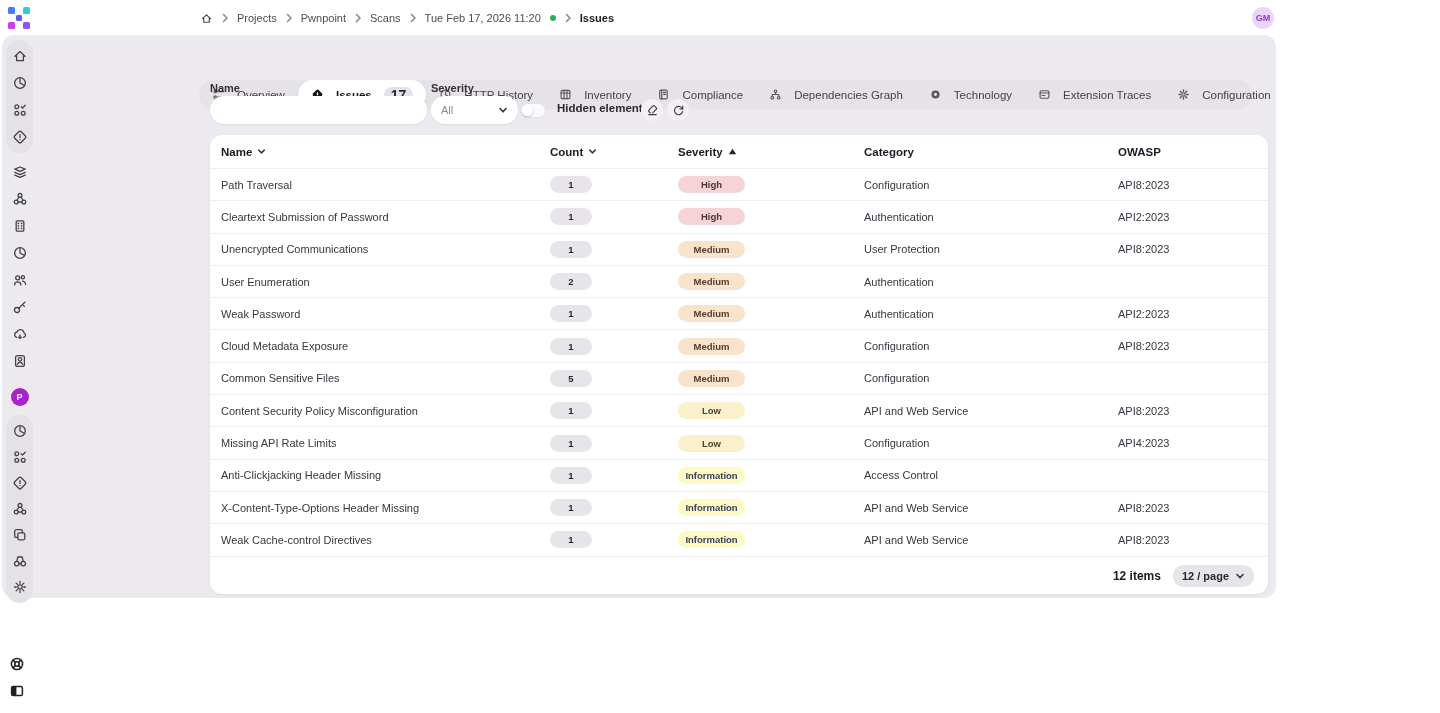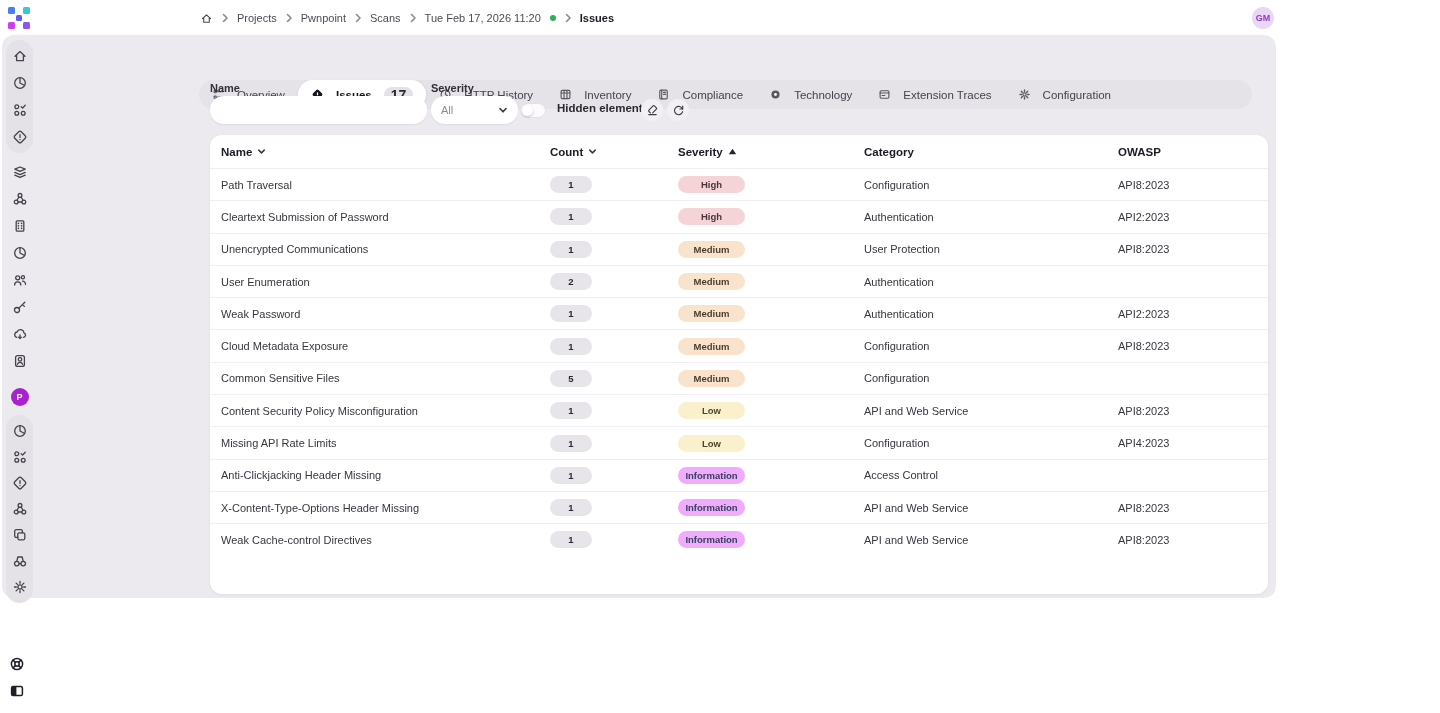--- a/index.html
+++ b/index.html
@@ -77,21 +77,21 @@
   .th svg { width:11px; height:11px; }
   .sort-chev { stroke:#3a3742; fill:none; stroke-width:1.6; stroke-linecap:round; stroke-linejoin:round; }
   .tbody .trow { height:32.3px; border-top:1px solid #f0eef3; font-size:11px; color:#38353f; cursor:pointer; }
   .count-pill { display:inline-block; min-width:42px; height:17px; line-height:17px; border-radius:9px;
                 background:#e7e4ea; color:#2b2830; font-size:9.5px; font-weight:bold; text-align:center; }
   .sev-badge { display:inline-block; width:67px; height:17px; line-height:17px; border-radius:9px;
                font-size:9.5px; font-weight:bold; text-align:center; }
   .sev-high        { background:#f6d3d7; color:#4a3538; }
   .sev-medium      { background:#fae3cd; color:#4d3f2d; }
   .sev-low         { background:#faf1cc; color:#4c472c; }
-  .sev-information { background:#f0abfc; color:#344264; }
+  .sev-information { background:#fef9c3; color:#344264; }
   .tfoot { position:absolute; left:0; right:0; bottom:0; height:38px; border-top:1px solid #f0eef3; display:flex;
            align-items:center; justify-content:flex-end; gap:12px; padding-right:14px; }
   .items-count { font-size:12px; font-weight:bold; color:#1d1a23; }
   .page-size { height:22px; background:#e7e4ea; border-radius:11px; padding:0 9px; display:flex; align-items:center;
                gap:6px; font-size:11px; font-weight:bold; color:#2b2830; cursor:pointer; }
   .page-size svg { width:10px; height:10px; stroke:#3a3742; fill:none; stroke-width:1.6; stroke-linecap:round; stroke-linejoin:round; }
 </style>
 </head>
 <body>
 
@@ -278,20 +278,29 @@
     </div>
     <div class="tab">
       <svg class="tic" viewBox="0 0 16 16">
           <rect x="3.4" y="2.6" width="9.2" height="10.8" rx="1.4"></rect>
           <path d="M5.8 2.6 v10.8 M8 5.4 h2.6 M8 7.8 h2.6"></path>
         </svg>
       <span>Compliance</span>
     </div>
     <div class="tab">
       <svg class="tic" viewBox="0 0 16 16">
+          <circle cx="8" cy="4" r="1.6"></circle>
+          <circle cx="4" cy="12" r="1.6"></circle>
+          <circle cx="12" cy="12" r="1.6"></circle>
+          <path d="M8 5.6 V8 M8 8 H4 v2.4 M8 8 h4 v2.4"></path>
+        </svg>
+      <span>Dependencies Graph</span>
+    </div>
+    <div class="tab">
+      <svg class="tic" viewBox="0 0 16 16">
           <circle cx="8" cy="8" r="5" fill="#5a5761" stroke="none"></circle>
           <circle cx="8" cy="8" r="1.7" fill="#fff" stroke="none"></circle>
         </svg>
       <span>Technology</span>
     </div>
     <div class="tab">
       <svg class="tic" viewBox="0 0 16 16">
           <rect x="2.6" y="3.4" width="10.8" height="9.2" rx="1.4"></rect>
           <path d="M2.6 6.2 h10.8 M5 9.2 h3.4"></path>
         </svg>
@@ -455,20 +464,29 @@
 
   <div class="trow">
     <div class="c-name">Weak Cache-control Directives</div>
     <div><span class="count-pill">1</span></div>
     <div><span class="sev-badge sev-information">Information</span></div>
     <div class="c-category">API and Web Service</div>
     <div class="c-owasp">API8:2023</div>
   </div>
 </div>
 
+  <div class="tfoot">
+    <span class="items-count">12 items</span>
+    <span class="page-size">
+      <span>12 / page</span>
+      <svg viewBox="0 0 10 10">
+          <path d="M2 3.5 L5 6.8 L8 3.5"></path>
+        </svg>
+    </span>
+  </div>
 </div>
 
 <div class="bottom-ics">
   <svg class="ic" viewBox="0 0 16 16">
       <circle cx="8" cy="8" r="5.6"></circle>
       <circle cx="8" cy="8" r="2.2"></circle>
       <path d="M4.1 4.1 6.4 6.4 M11.9 4.1 9.6 6.4 M11.9 11.9 9.6 9.6 M4.1 11.9 6.4 9.6"></path>
     </svg>
   <svg class="ic" viewBox="0 0 16 16">
       <rect x="2.6" y="3.4" width="10.8" height="9.2" rx="1.6"></rect>

